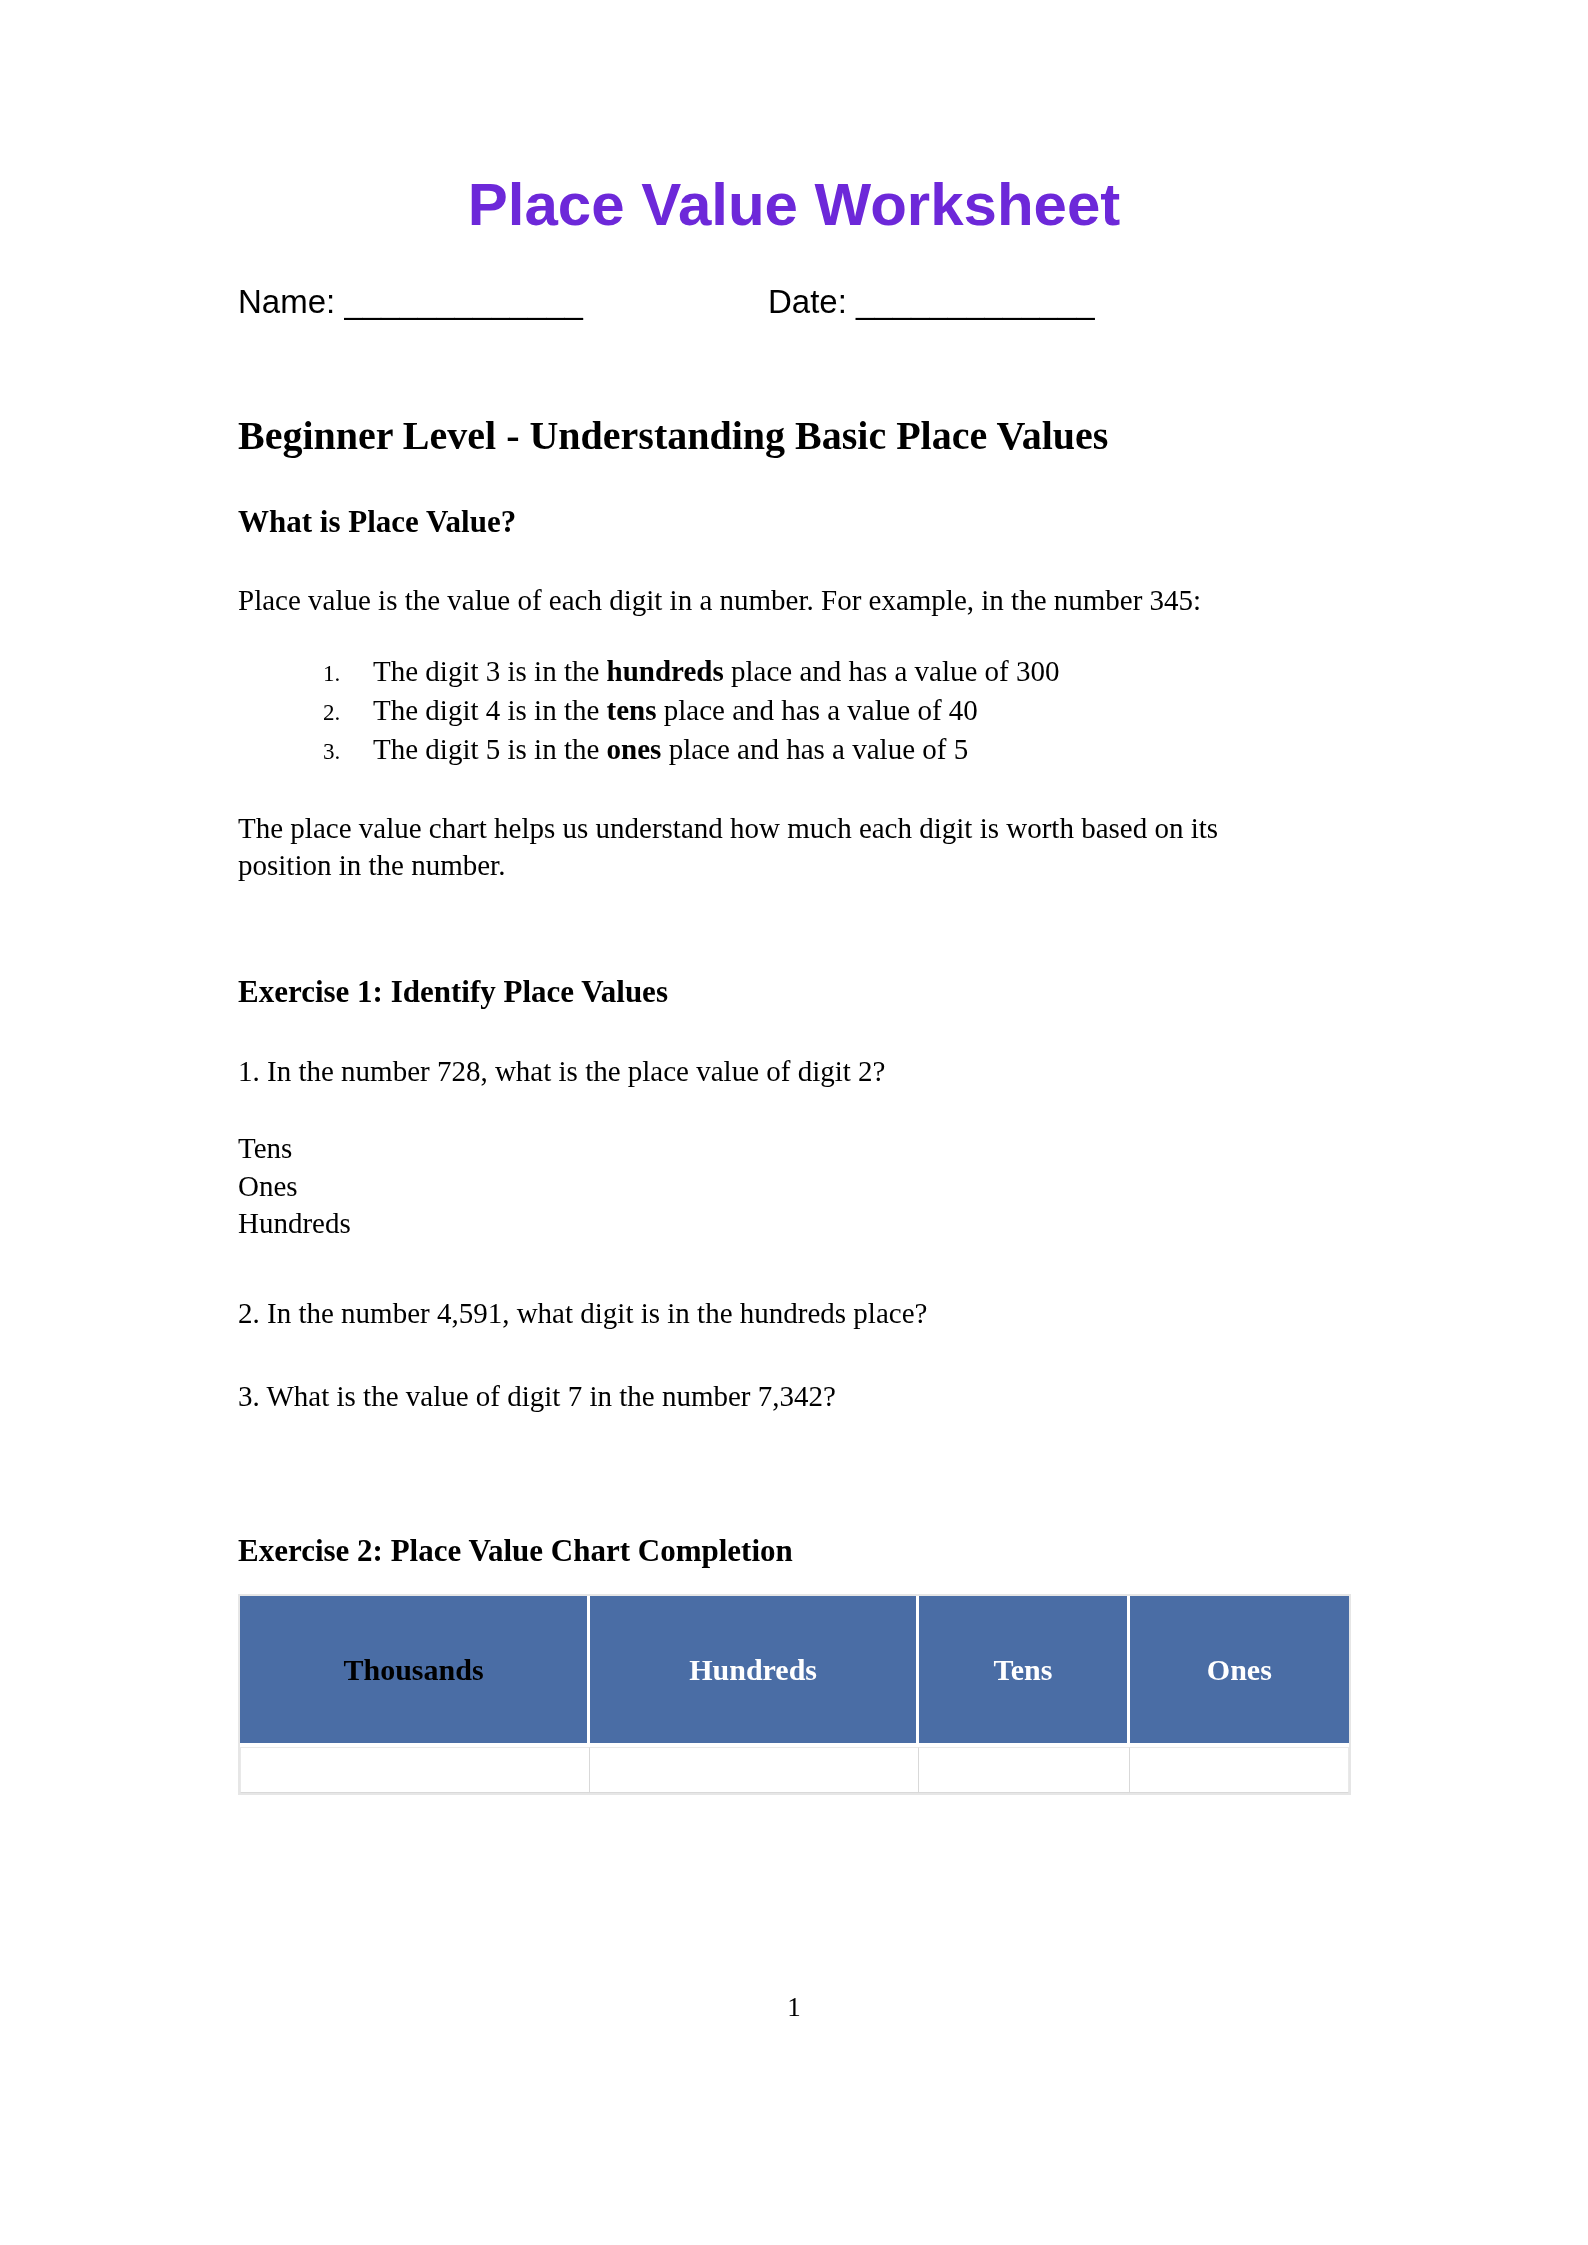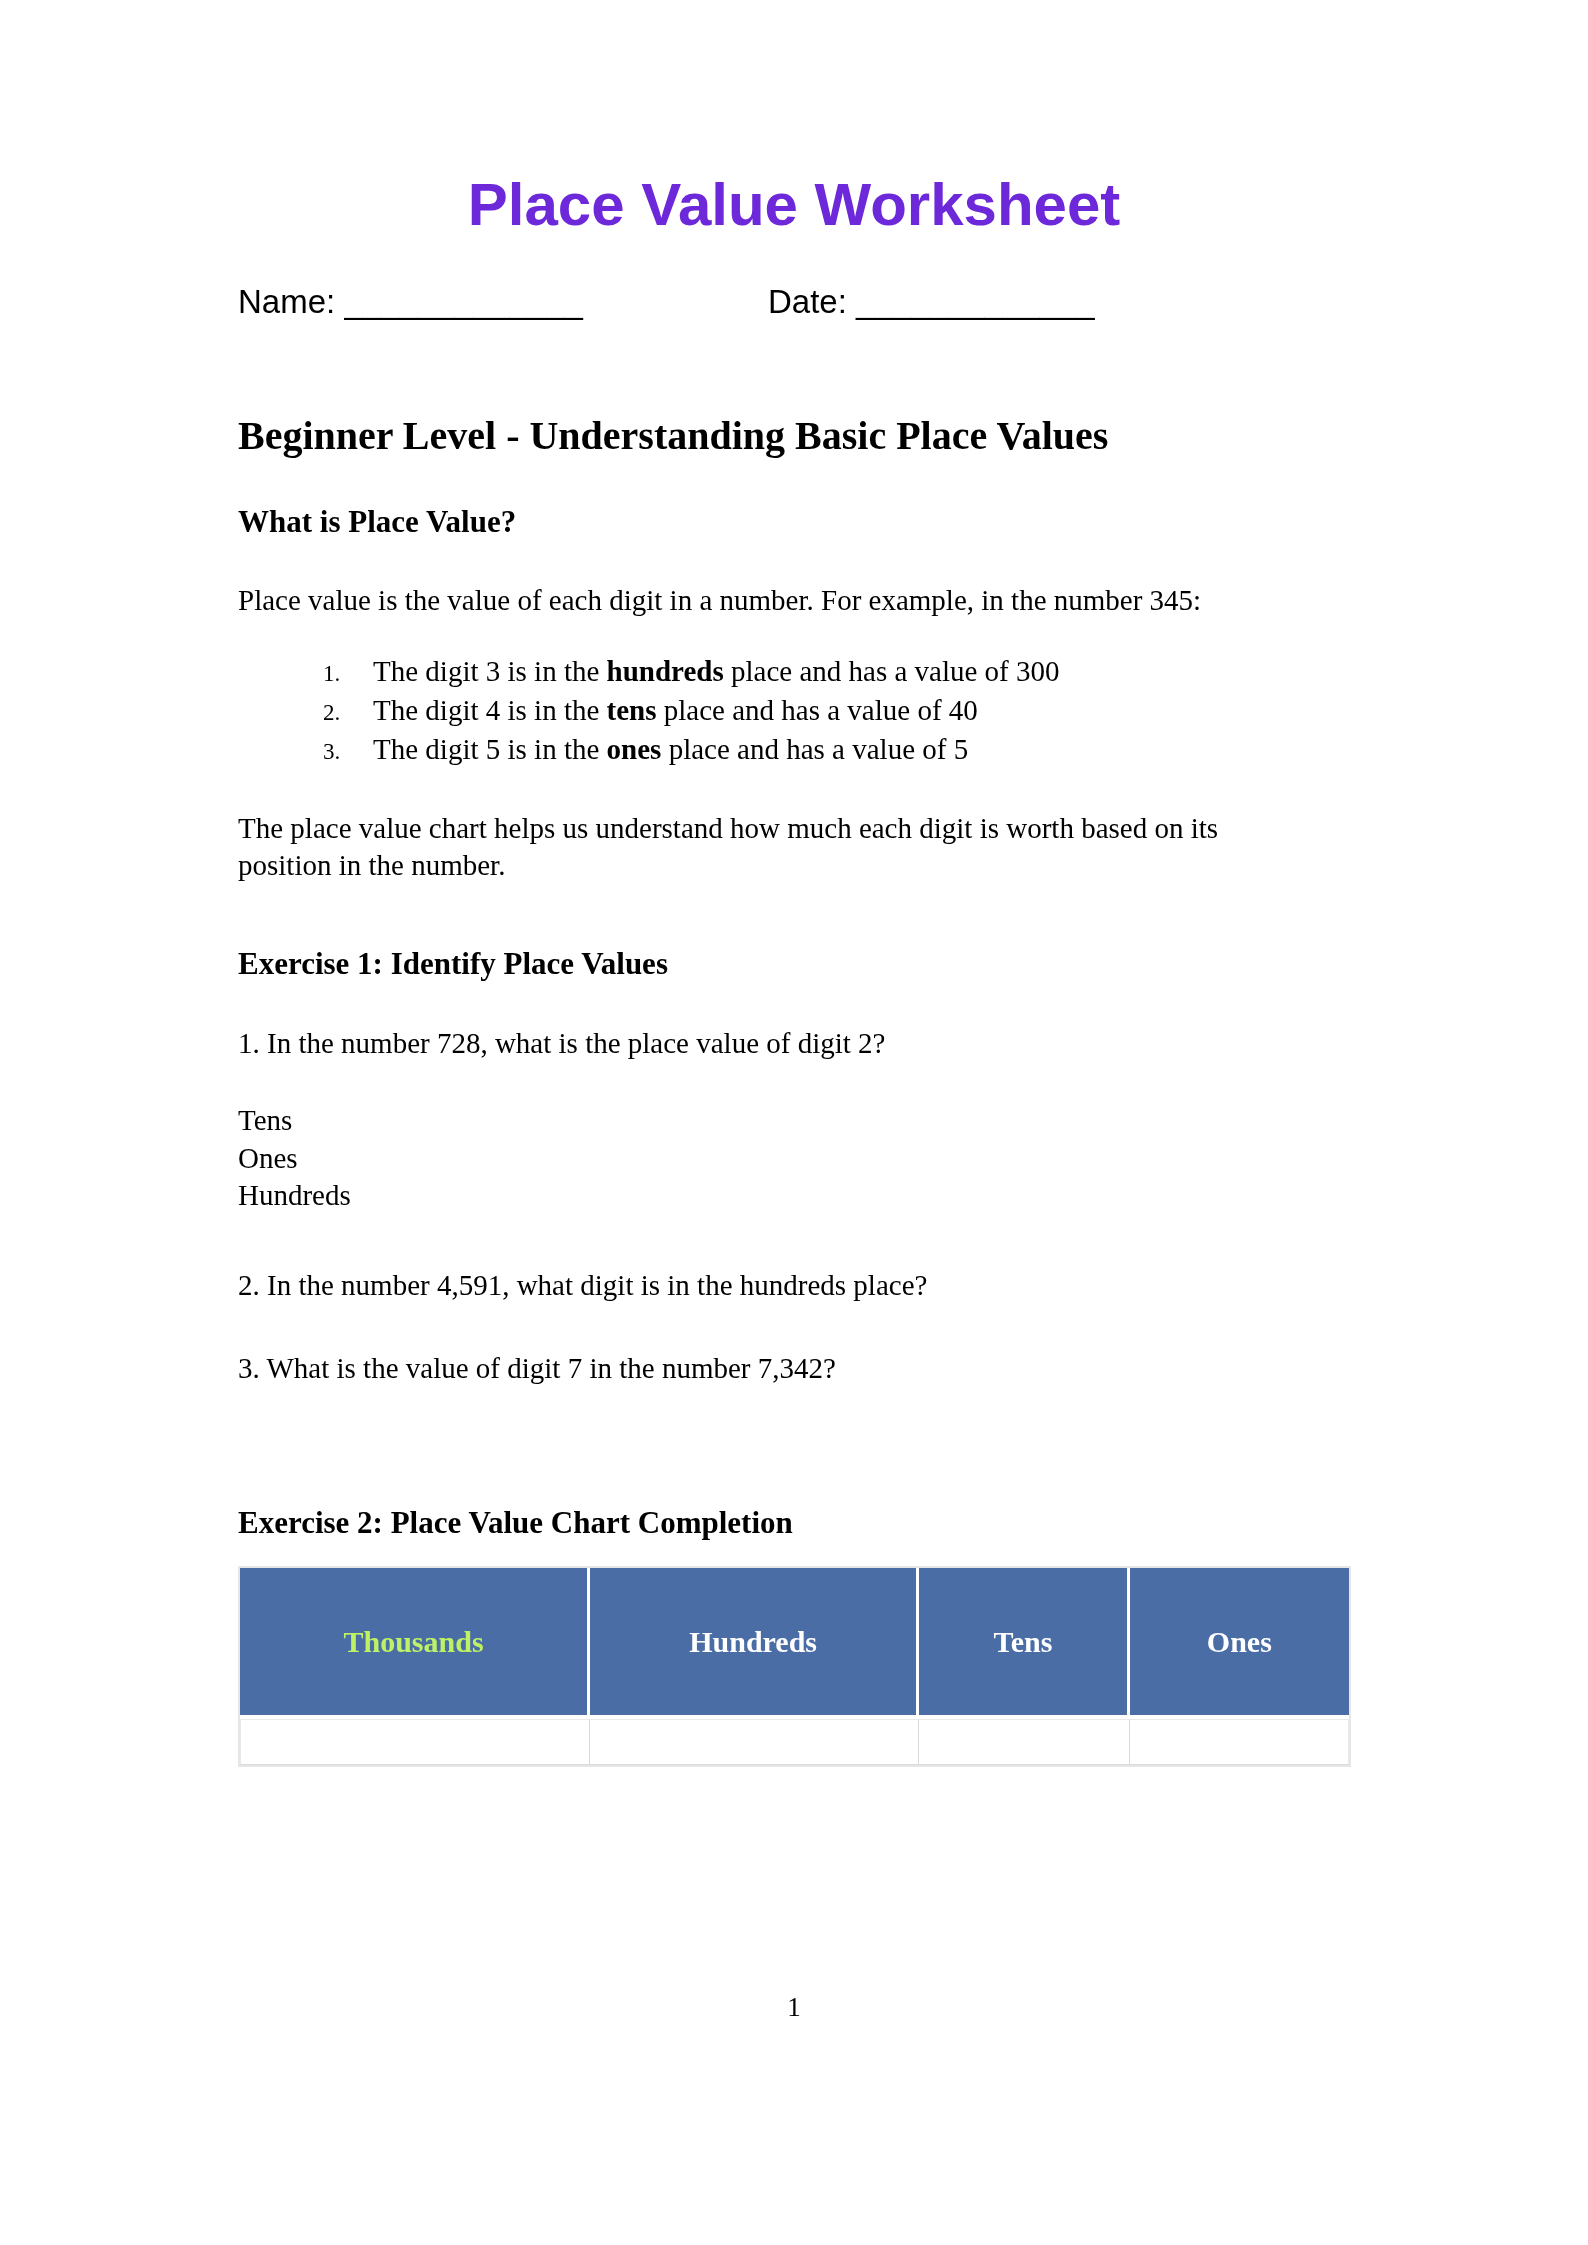--- a/index.html
+++ b/index.html
@@ -66,21 +66,21 @@
     flex: 0 0 50px;
     font-size: 23px;
   }
   .note-para {
     margin: 40px 0 17px 0;
     font-size: 29px;
     line-height: 37px;
     width: 1075px;
   }
   .ex-heading {
-    margin: 62px 0 0 0;
+    margin: 90px 0 0 0;
     font-size: 31px;
     font-weight: bold;
     line-height: 1.15;
   }
   .ex2-heading { margin-top: 118px; }
   .question { margin: 44px 0 0 0; font-size: 29px; line-height: 37px; }
   .q2 { margin-top: 52px; }
   .q3 { margin-top: 46px; }
   .options { margin: 40px 0 0 0; font-size: 29px; line-height: 37.5px; }
   .instruction { margin: 46px 0 0 0; font-size: 29px; line-height: 37px; }
@@ -185,21 +185,21 @@
     <div class="table-wrap">
       <table class="pv-table">
         <colgroup>
           <col style="width:31.6%">
           <col style="width:29.7%">
           <col style="width:19.0%">
           <col style="width:19.8%">
         </colgroup>
         <thead>
           <tr>
-            <th style="background: rgb(74, 109, 165); color: #bef264;">Thousands</th>
+            <th style="background: rgb(74, 109, 165); color: #000000;">Thousands</th>
             <th style="background: rgb(74, 109, 165); color: rgb(255, 255, 255);">Hundreds</th>
             <th style="background: rgb(74, 109, 165); color: rgb(255, 255, 255);">Tens</th>
             <th style="background: rgb(74, 109, 165); color: rgb(255, 255, 255);">Ones</th>
           </tr>
         </thead>
         <tbody>
           <tr>
             <td></td>
             <td></td>
             <td></td>

